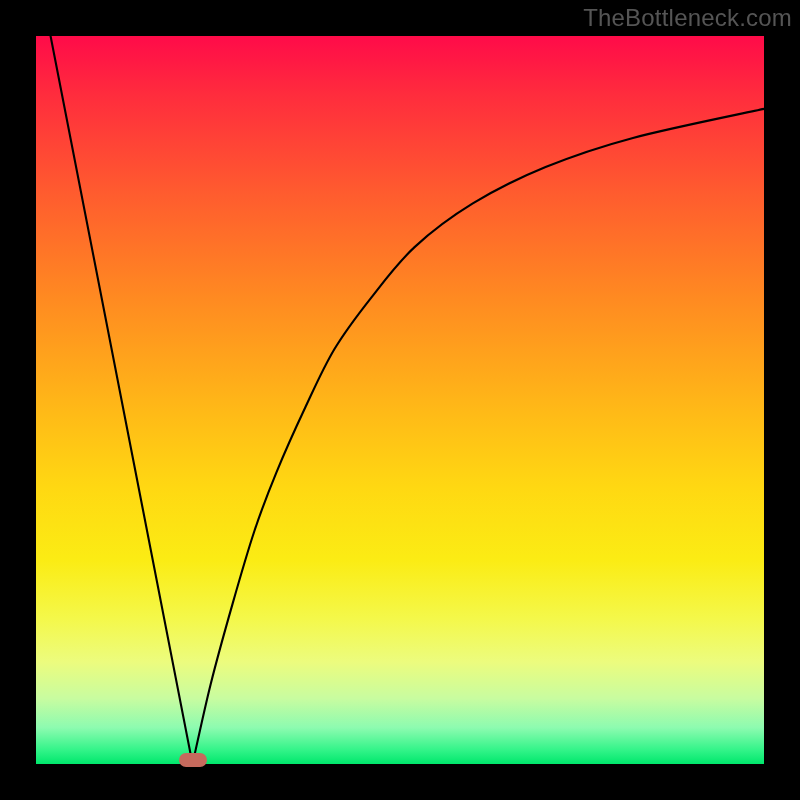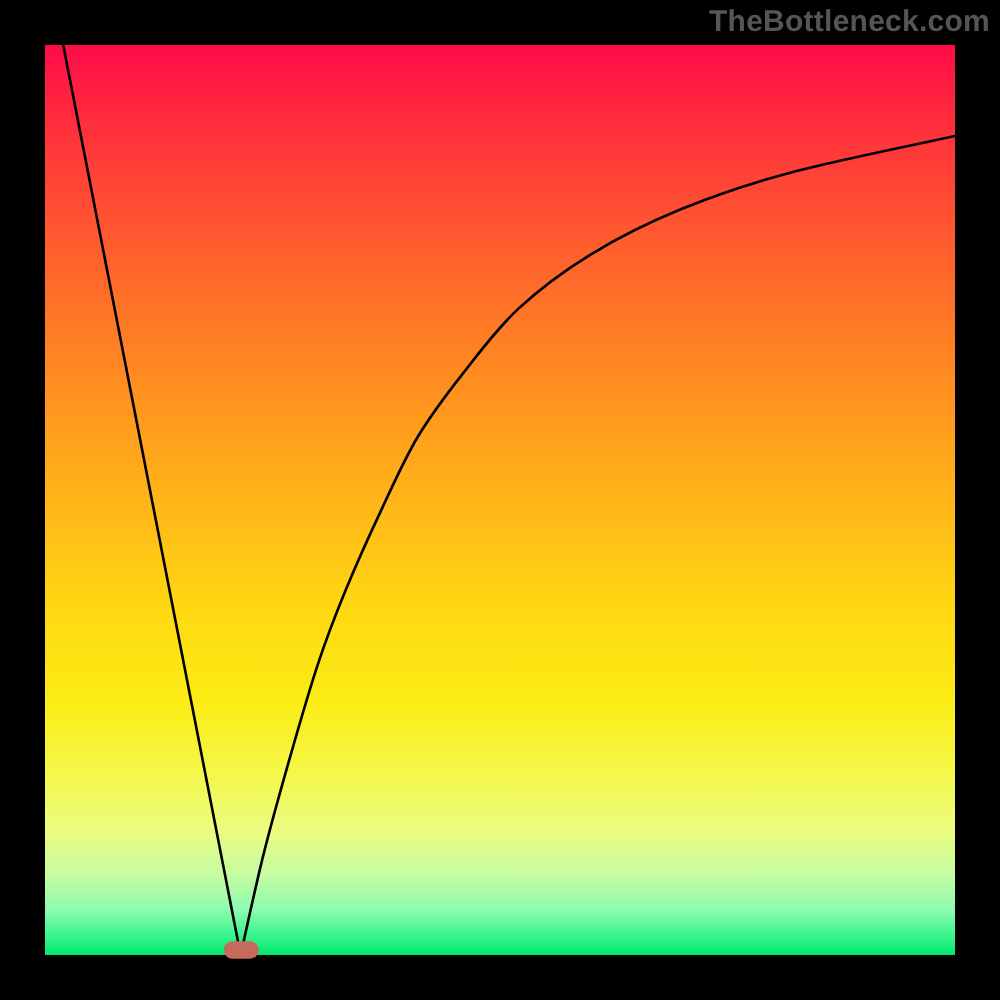--- a/index.html
+++ b/index.html
@@ -16,21 +16,21 @@
     width: 800px;
     height: 800px;
     background: #000;
   }
   .watermark {
     position: absolute;
     top: 4px;
     right: 8px;
     color: #555;
     font-size: 24px;
-    font-weight: 700;
+    font-weight: 400;
     letter-spacing: 0.2px;
     user-select: none;
   }
   .plot {
     position: absolute;
     left: 36px;
     top: 36px;
     width: 728px;
     height: 728px;
   }

